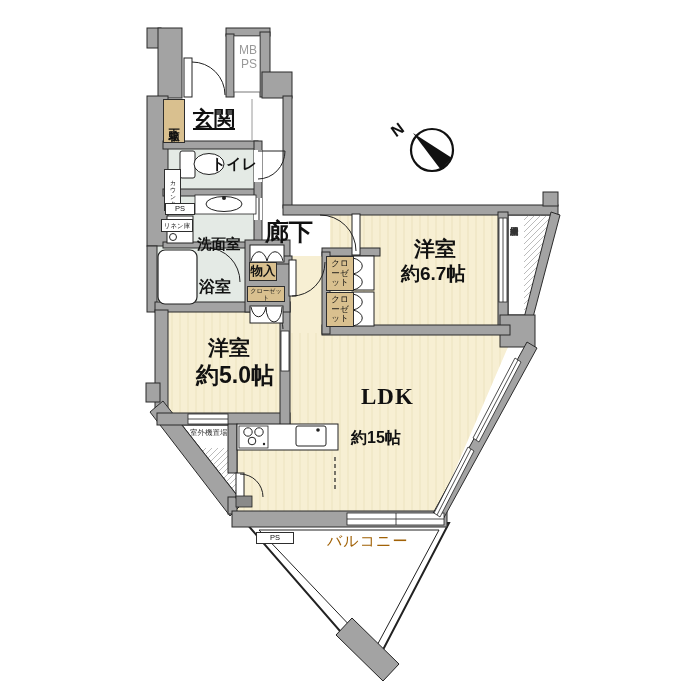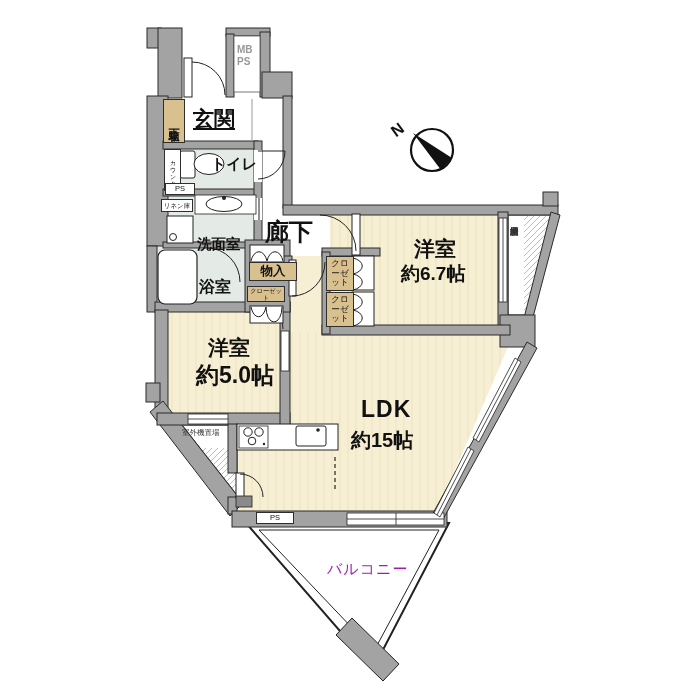--- a/index.html
+++ b/index.html
@@ -3,21 +3,21 @@
 <meta charset="utf-8">
 <style>
   html,body{margin:0;padding:0;background:#fff;}
   .plan{position:relative;width:700px;height:700px;background:#fff;overflow:hidden;
         font-family:"Liberation Sans","DejaVu Sans",sans-serif;}
   .plan svg{position:absolute;left:0;top:0;z-index:1;}
   .lbl{position:absolute;z-index:3;color:#111;white-space:nowrap;line-height:1.15;}
   .box{position:absolute;z-index:3;border:1px solid #2e2e2e;display:flex;align-items:center;
        justify-content:center;text-align:center;color:#111;box-sizing:border-box;line-height:1.15;}
   .tan{background:#d9c08f;}
-  .white{background:#fff;}
+  .white{background:#fff;margin-top:20px;}
   .vert{writing-mode:vertical-rl;text-orientation:upright;white-space:normal;letter-spacing:1px;}
   .wrap{white-space:normal;word-break:break-all;}
   .bold{font-weight:700;}
 </style>
 </head>
 <body>
 
 <div class="plan">
 <svg width="700" height="700" viewBox="0 0 700 700">
   <defs>
@@ -171,29 +171,29 @@
 
   <div class="lbl bold" style="left:193px;top:107px;font-size:21px;text-decoration:underline;">玄関</div>
   <div class="box tan vert" style="left:163px;top:99px;width:22px;height:44px;font-size:11px;font-weight:700;">下駄箱</div>
   <div class="box white vert" style="left:164px;top:149px;width:17px;height:42px;font-size:6px;letter-spacing:0;">カウンター</div>
   <div class="lbl bold" style="left:211px;top:157px;font-size:15px;font-family:Liberation Mono, monospace;">トイレ</div>
   <div class="box white" style="left:165px;top:183px;width:30px;height:12px;font-size:7.5px;">PS</div>
   <div class="box white" style="left:161px;top:199px;width:32px;height:13px;font-size:6.5px;">リネン庫</div>
   <div class="lbl bold" style="left:197px;top:236px;font-size:14.5px;">洗面室</div>
   <div class="lbl bold" style="left:199px;top:278px;font-size:16px;text-align:right;">浴室</div>
   <div class="lbl bold" style="left:265px;top:218px;font-size:24px;">廊下</div>
-  <div class="box tan" style="left:249px;top:262px;width:48px;height:19px;font-size:12.5px;font-weight:700;text-align:right;">物入</div>
+  <div class="box tan" style="left:249px;top:262px;width:28px;height:19px;font-size:12.5px;font-weight:700;text-align:right;">物入</div>
   <div class="box tan" style="left:247px;top:286px;width:38px;height:16px;font-size:6.2px;letter-spacing:0;">クローゼット</div>
   <div class="box tan wrap" style="left:326px;top:256px;width:28px;height:35px;font-size:8.6px;">クローゼット</div>
   <div class="box tan wrap" style="left:326px;top:292px;width:28px;height:35px;font-size:8.6px;">クローゼット</div>
   <div class="lbl bold" style="left:414px;top:237px;font-size:21px;">洋室</div>
   <div class="lbl bold" style="left:401px;top:263px;font-size:19px;">約6.7帖</div>
   <div class="lbl bold" style="left:208px;top:336px;font-size:21px;">洋室</div>
   <div class="lbl bold" style="left:196px;top:362px;font-size:23px;">約5.0帖</div>
-  <div class="lbl bold" style="left:361px;top:396px;font-size:23px;letter-spacing:1px;">LDK</div>
-  <div class="lbl bold" style="left:351px;top:429px;font-size:20px;">約15帖</div>
-  <div class="lbl" style="left:327px;top:560px;font-size:15px;letter-spacing:1px;color:#a21caf;">バルコニー</div>
-  <div class="lbl wrap" style="left:237px;top:44px;width:20px;font-size:10px;color:#999;text-align:left;font-weight:bold;">MB PS</div>
+  <div class="lbl bold" style="left:361px;top:384px;font-size:23px;letter-spacing:1px;font-family:Liberation Serif, serif;">LDK</div>
+  <div class="lbl bold" style="left:351px;top:429px;font-size:16px;">約15帖</div>
+  <div class="lbl" style="left:327px;top:532px;font-size:15px;letter-spacing:1px;color:#a16207;">バルコニー</div>
+  <div class="lbl wrap" style="left:237px;top:44px;width:20px;font-size:12px;color:#999;text-align:right;">MB PS</div>
   <div class="lbl vert" style="left:509px;top:220px;height:95px;font-size:8.5px;letter-spacing:0;color:#333;">空調用室外機置場</div>
-  <div class="lbl" style="left:182px;top:429px;font-size:7.5px;color:#333;">室外機置場</div>
+  <div class="lbl" style="left:190px;top:429px;font-size:7.5px;color:#333;">室外機置場</div>
   <div class="box white" style="left:256px;top:512px;width:38px;height:12px;font-size:7.5px;">PS</div>
   <div class="lbl bold" style="left:392px;top:121px;font-size:16px;transform:rotate(-36deg);">N</div>
 </div>
 
 </body></html>

